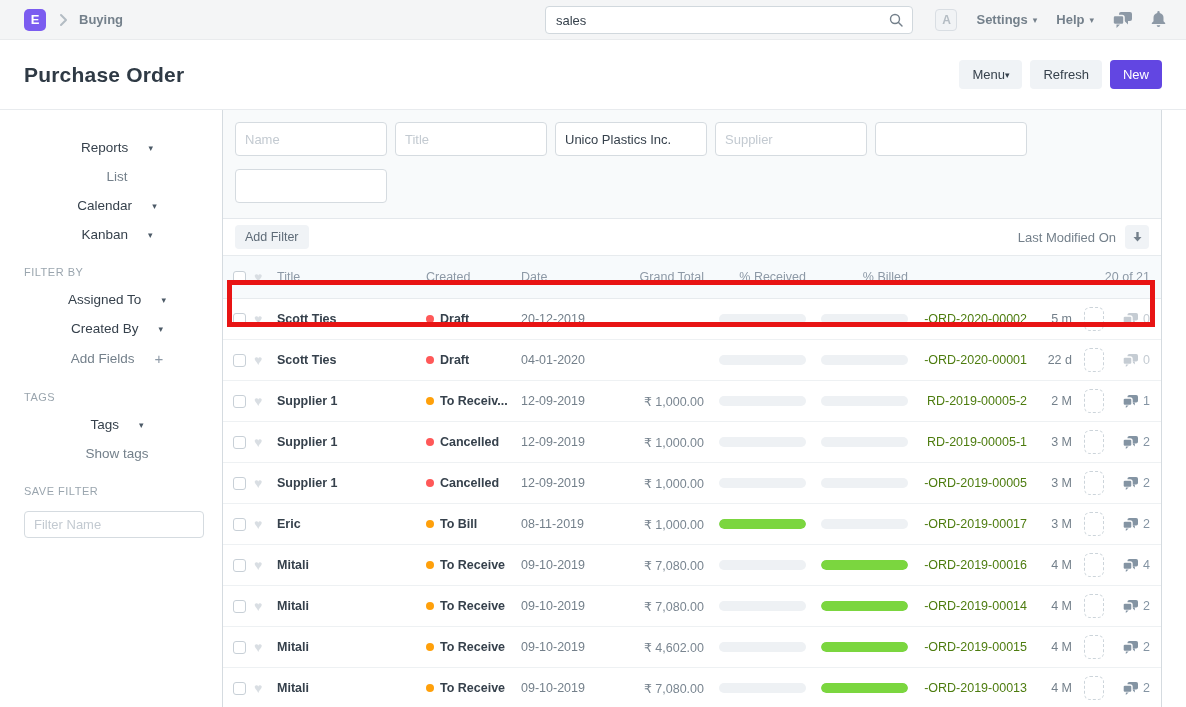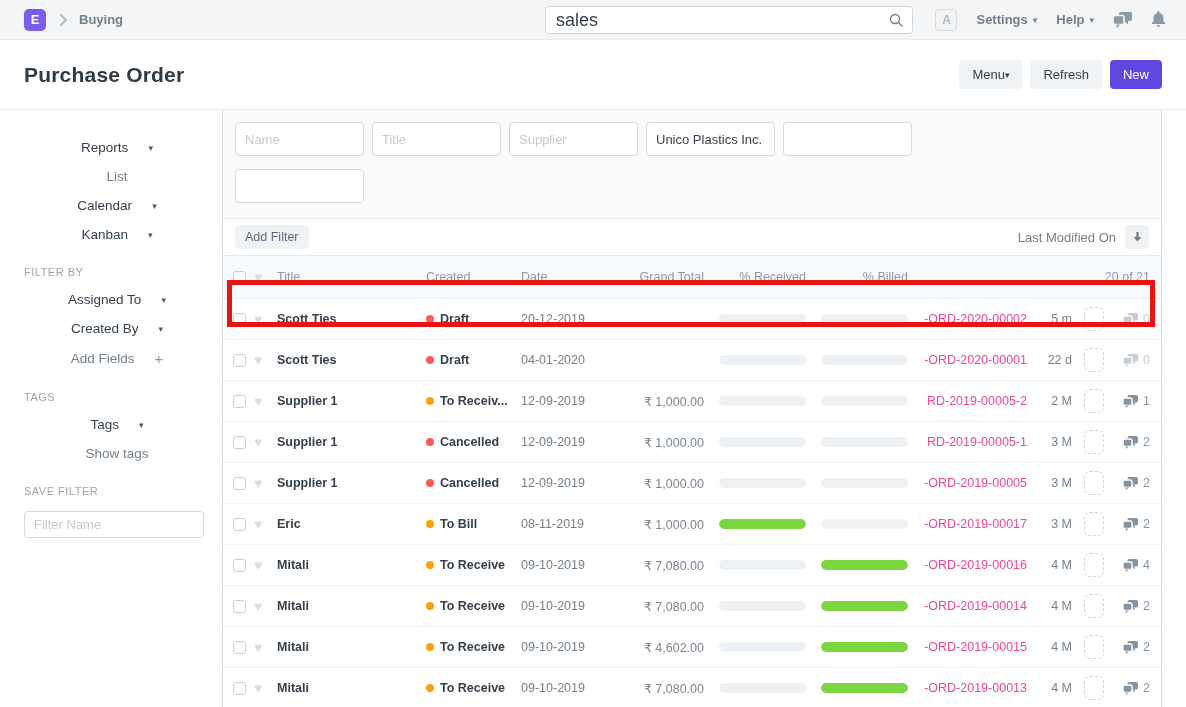--- a/index.html
+++ b/index.html
@@ -12,21 +12,21 @@
     border-bottom:1px solid #e9ebed; display:flex; align-items:center;
     padding:0 20px 0 24px; }
   .logo { width:22px; height:22px; border-radius:5px; background:#7b5cf0;
     color:#fff; font-size:13px; font-weight:bold; display:flex;
     align-items:center; justify-content:center; }
   .crumb-sep { margin:0 11px 0 13px; color:#b3bcc4; display:flex; }
   .crumb { font-size:13px; font-weight:600; color:#74808b; }
   .nav-search { position:absolute; left:545px; top:6px; width:368px; height:28px;
     background:#fff; border:1px solid #d1d8dd; border-radius:4px;
     display:flex; align-items:center; padding:0 8px 0 10px; }
-  .nav-search input { flex:1; border:none; outline:none; font-size:18px;
+  .nav-search input { flex:1; border:none; outline:none; font-size:13px;
     color:#36414c; background:transparent; font-family:inherit; }
   .nav-right { margin-left:auto; display:flex; align-items:center; gap:19px; }
   .avatar { width:22px; height:22px; border:1px solid #d9dee3; border-radius:4px;
     background:#f1f3f5; color:#b4bcc3; font-size:12px; font-weight:600;
     display:flex; align-items:center; justify-content:center; }
   .nav-link { font-size:13px; font-weight:600; color:#74808b; display:flex;
     align-items:center; gap:5px; cursor:pointer; }
   .caret { font-size:9px; color:#74808b; }
   .nav-icon { color:#8d99a6; display:flex; }
 
@@ -57,21 +57,21 @@
   .filter-name-input::placeholder { color:#c3cad1; }
 
   .main { position:relative; flex:1; margin-right:24px;
     border-left:1px solid #d5dbe0; border-right:1px solid #d5dbe0; }
 
   
   .filter-area { background:#f8fafb; padding:12px 0 15px 12px;
     border-bottom:1px solid #e4e8ec; }
   .filter-row { display:flex; gap:8px; }
   .filter-row + .filter-row { margin-top:13px; }
-  .f-input { width:129px; height:27px; border:1px solid #d5dbe0; border-radius:4px;
+  .f-input { width:152px; height:27px; border:1px solid #d5dbe0; border-radius:4px;
     font-size:13px; padding:16px 9px; color:#36414c; background:#fff;
     font-family:inherit; outline:none; }
   .f-input::placeholder { color:#c3cad1; }
 
   .toolbar { display:flex; align-items:center; height:37px; padding:0 12px;
     background:#fff; border-bottom:1px solid #e7ebee; }
   .add-filter { height:24px; padding:0 10px; border:none; border-radius:4px;
     background:#f0f3f6; color:#5e6b77; font-size:12.5px; font-family:inherit;
     cursor:pointer; }
   .sort-area { margin-left:auto; display:flex; align-items:center; gap:9px; }
@@ -98,21 +98,21 @@
     white-space:nowrap; overflow:hidden; }
   .dot { width:8px; height:8px; border-radius:50%; flex:none; }
   .st { font-weight:700; color:#36414c; }
   .c-date { width:90px; color:#74808b; }
   .c-total { width:93px; margin-right:15px; text-align:right; color:#7a8691; }
   .c-recv { width:87px; margin-right:15px; }
   .c-bill { width:87px; margin-right:8px; }
   .bar { display:block; height:10px; border-radius:5px; background:#eef1f4;
     overflow:hidden; }
   .fill { display:block; height:100%; border-radius:5px; background:#7bd63f; }
-  .c-id { flex:1; min-width:0; text-align:right; color:#ec4899;
+  .c-id { flex:1; min-width:0; text-align:right; color:#4d7c0f;
     white-space:nowrap; overflow:hidden; }
   .c-time { width:45px; margin-left:0; text-align:right; color:#74808b; }
   .c-avatar { width:21px; margin-left:11px; display:flex; justify-content:center; }
   .assign-box { width:20px; height:24px; border:1px dashed #ccd4da;
     border-radius:6px; }
   .c-comment { width:40px; margin-left:6px; display:flex; align-items:center;
     justify-content:flex-end; gap:5px; color:#8494a3; }
   .c-comment.muted { color:#c5ccd3; }
   .c-count-head { flex:1; text-align:right; }
 
@@ -229,22 +229,22 @@
     <div class="side-heading">SAVE FILTER</div>
     <input class="filter-name-input" placeholder="Filter Name" style="">
   </div>
 
   <div class="main">
 
     <div class="filter-area">
       <div class="filter-row">
         <input class="f-input" placeholder="Name" value="" style="">
         <input class="f-input" placeholder="Title" value="" style="">
+        <input class="f-input" placeholder="" value="Unico Plastics Inc." style="">
         <input class="f-input" placeholder="Supplier" value="" style="">
-        <input class="f-input" placeholder="" value="Unico Plastics Inc." style="">
         <input class="f-input" placeholder="" value="" style="">
       </div>
       <div class="filter-row">
         <input class="f-input" placeholder="" value="" style="">
       </div>
     </div>
 
     <div class="toolbar">
       <button class="add-filter">Add Filter</button>
       <div class="sort-area">

